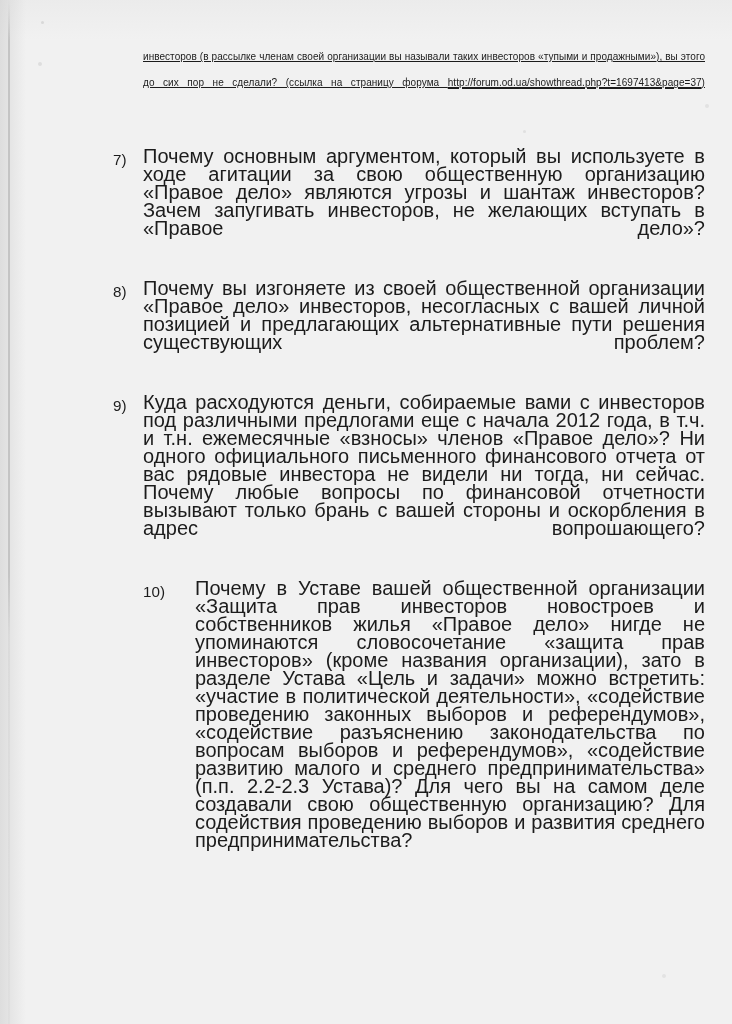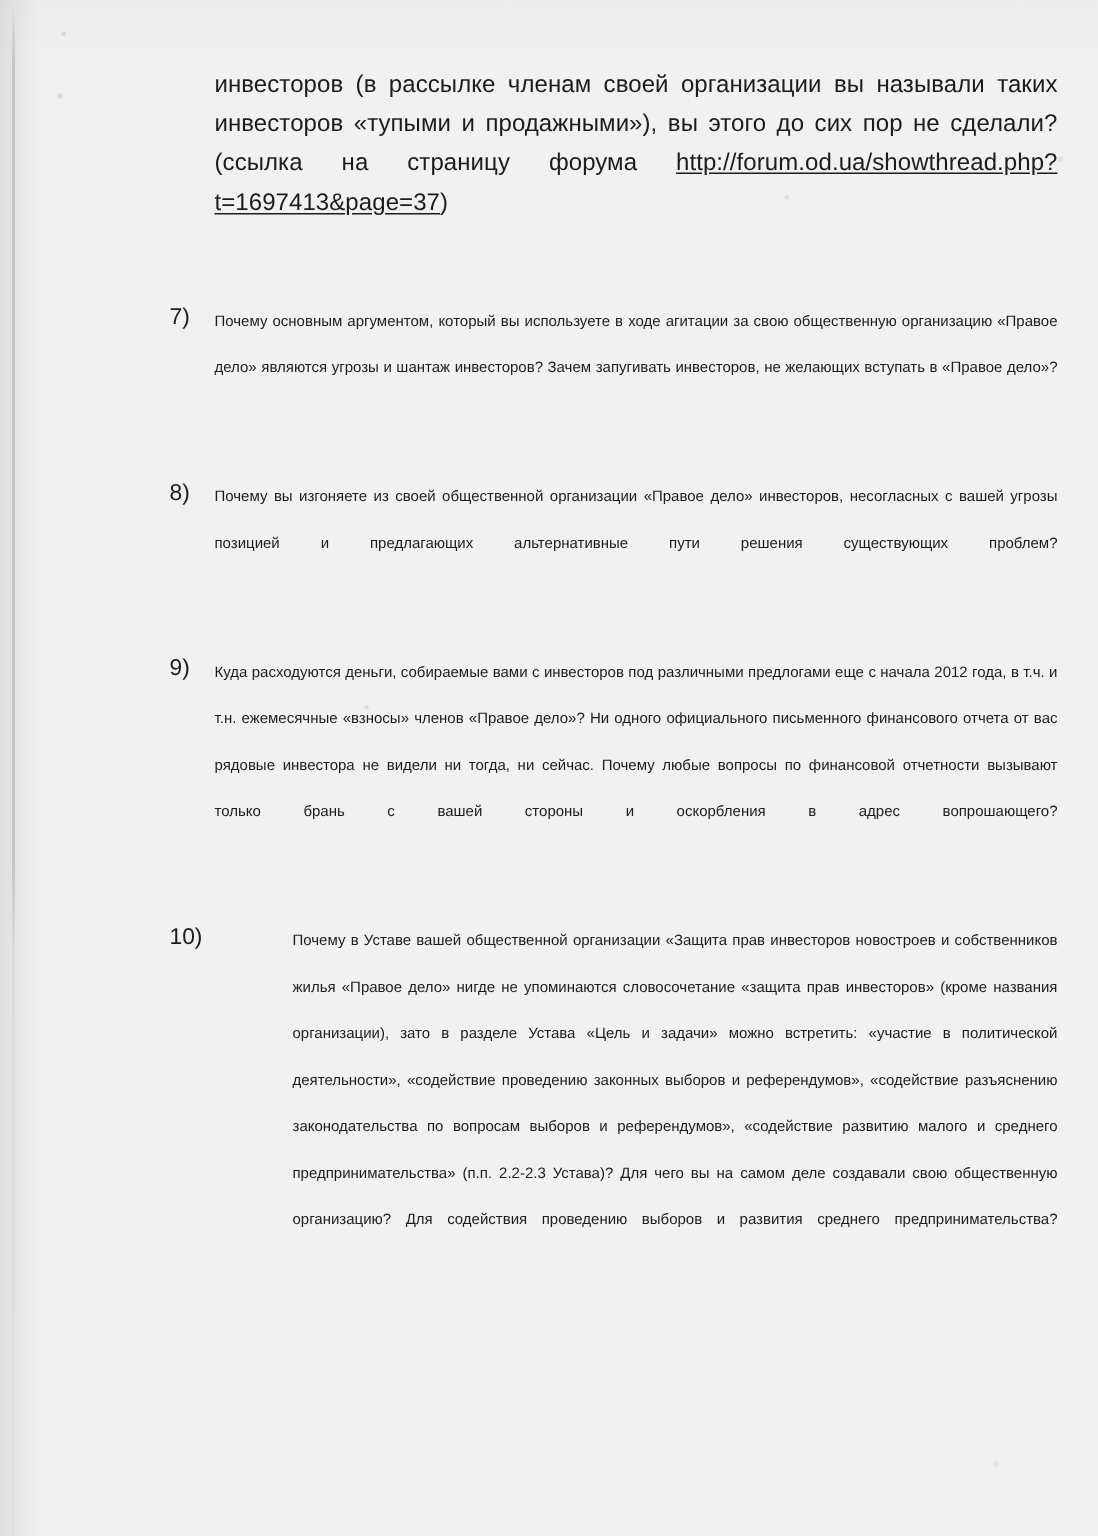--- a/index.html
+++ b/index.html
@@ -56,26 +56,27 @@
   }
 
   .doc-body {
     position: relative;
     margin-left: 113px;
     width: 592px;
   }
 
   
   .para {
-    font-size: 16px;
+    font-size: 10px;
     line-height: 26.2px;
     text-align: justify;
     text-justify: inter-word;
     margin: 0;
     letter-spacing: 0.05px;
+    text-decoration: underline;
   }
 
   
   .para-cont {
     margin-left: 30px;
     width: 562px;
   }
 
   .list-item {
     display: flex;
@@ -88,25 +89,26 @@
     line-height: 26.2px;
     white-space: pre;
   }
   .list-item .marker-7,
   .list-item .marker-8,
   .list-item .marker-9 {
     width: 30px;
   }
   .list-item .marker-10 {
     width: 82px;
+    text-align: center;
   }
   .list-item .item-text {
     flex: 1 1 auto;
-    font-size: 10px;
-    line-height: 31px;
+    font-size: 20px;
+    line-height: 18px;
     text-align: justify;
     text-justify: inter-word;
   }
   .bold-inline {
     font-weight: normal;
   }
   .link {
     text-decoration: underline;
     text-underline-offset: 2px;
     color: #1c1c1c;
@@ -138,21 +140,21 @@
 
     <p class="para para-cont"><span>инвесторов (в рассылке членам своей организации вы называли таких инвесторов «тупыми и продажными»), вы этого до сих пор не сделали? (ссылка на страницу форума </span><a class="link" href="#">http://forum.od.ua/showthread.php?t=1697413&amp;page=37</a><span>)</span></p>
 
     <div class="list-item">
       <span class="marker marker-7">7)</span>
       <span class="item-text">Почему основным аргументом, который вы используете в ходе агитации за свою общественную организацию «Правое дело» являются угрозы и шантаж инвесторов? Зачем запугивать инвесторов, не желающих вступать в «Правое дело»?</span>
     </div>
 
     <div class="list-item">
       <span class="marker marker-8">8)</span>
-      <span class="item-text">Почему вы изгоняете из своей общественной организации «Правое дело» инвесторов, несогласных с вашей угрозы позицией и предлагающих альтернативные пути решения существующих проблем?</span>
+      <span class="item-text">Почему вы изгоняете из своей общественной организации «Правое дело» инвесторов, несогласных с вашей личной позицией и предлагающих альтернативные пути решения существующих проблем?</span>
     </div>
 
     <div class="list-item">
       <span class="marker marker-9">9)</span>
       <span class="item-text">Куда расходуются деньги, собираемые вами с инвесторов под различными предлогами еще с начала 2012 года, в т.ч. и т.н. ежемесячные «взносы» членов «Правое дело»? Ни одного официального письменного финансового отчета от вас рядовые инвестора не видели ни тогда, ни сейчас. Почему любые вопросы по финансовой отчетности вызывают только брань с вашей стороны и оскорбления в адрес вопрошающего?</span>
     </div>
 
     <div class="list-item">
       <span class="marker marker-10">10)</span>
       <span class="item-text"><span>Почему в Уставе вашей общественной организации «Защита прав инвесторов новостроев и собственников жилья «Правое дело» нигде не упоминаются словосочетание «защита прав инвесторов» (кроме названия организации), зато в разделе Устава «Цель и задачи» можно встретить: </span><span class="bold-inline">«участие в политической деятельности»</span><span>, «содействие проведению законных выборов и референдумов», «содействие разъяснению законодательства по вопросам выборов и референдумов», «содействие развитию малого и среднего предпринимательства» (п.п. 2.2-2.3 Устава)? Для чего вы на самом деле создавали свою общественную организацию? Для содействия проведению выборов и развития среднего предпринимательства?</span></span>

